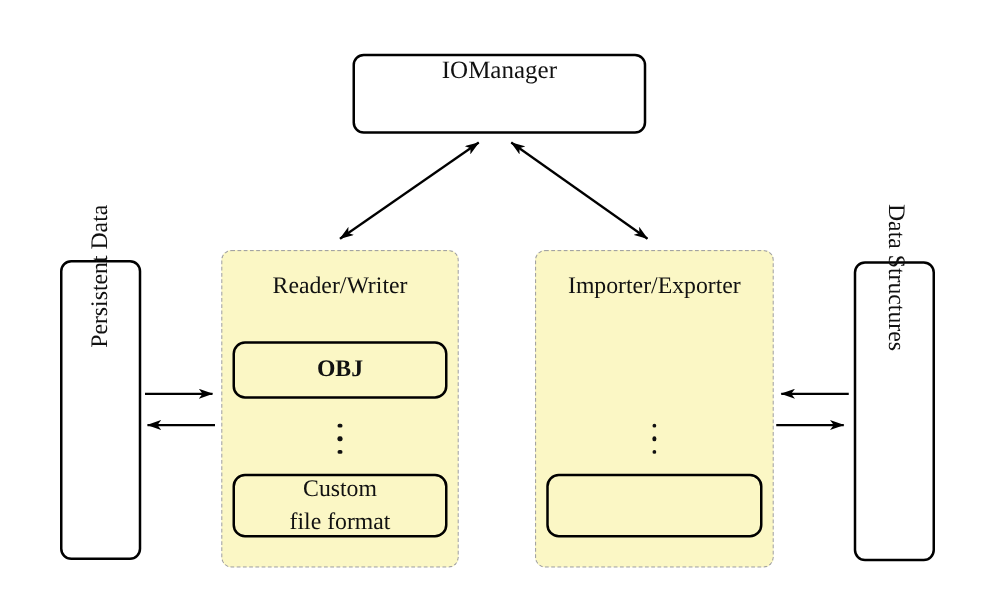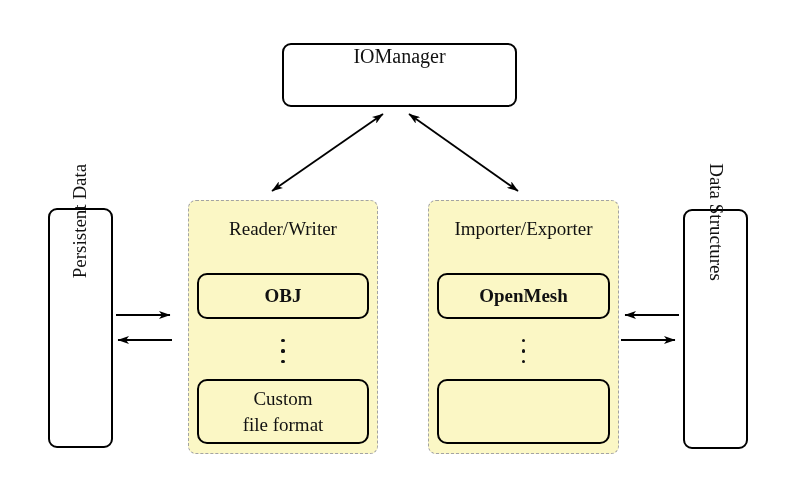--- a/index.html
+++ b/index.html
@@ -52,21 +52,21 @@
   .rot-ccw { transform: rotate(-90deg); white-space: nowrap; }
   .rot-cw  { transform: rotate(90deg);  white-space: nowrap; }
   .panel {
     position: absolute;
     top: 200px;
     height: 254px;
     background: var(--panel-fill);
     border: 1.6px dashed var(--panel-border);
     border-radius: 8px;
   }
-  .panel-left  { left: 177px; width: 190px; margin-left: 11px; }
+  .panel-left  { left: 177px; width: 190px; }
   .panel-right { left: 428px; width: 191px; }
   .panel-title {
     position: absolute;
     top: 17px; left: 0; right: 0;
     text-align: center;
     font-size: 19px;
   }
   .inner-node {
     position: absolute;
     left: 8px; right: 8px;
@@ -75,21 +75,21 @@
     border-radius: 10px;
     display: flex;
     flex-direction: column;
     align-items: center;
     justify-content: center;
     text-align: center;
     font-size: 19px;
     line-height: 26px;
   }
   .inner-top    { top: 72px;  height: 46px; font-weight: bold; }
-  .inner-bottom { top: 178px; height: 65px; }
+  .inner-bottom { top: 178px; height: 51px; }
   .vdots {
     position: absolute;
     top: 134px; left: 0; right: 0;
     height: 32px;
     display: flex;
     flex-direction: column;
     align-items: center;
     justify-content: center;
     gap: 7px;
   }
@@ -142,23 +142,20 @@
         <i></i>
     </div>
     <div class="inner-node inner-bottom">
       <span>Custom</span>
       <span>file format</span>
     </div>
   </div>
 
   <div class="panel panel-right">
     <div class="panel-title">Importer/Exporter</div>
-    <div class="inner-node inner-top">
-      <span>OpenMesh</span>
-    </div>
     <div class="vdots">
       <i></i>
         <i></i>
         <i></i>
     </div>
     <div class="inner-node inner-bottom">
     </div>
   </div>
 
 </div>

